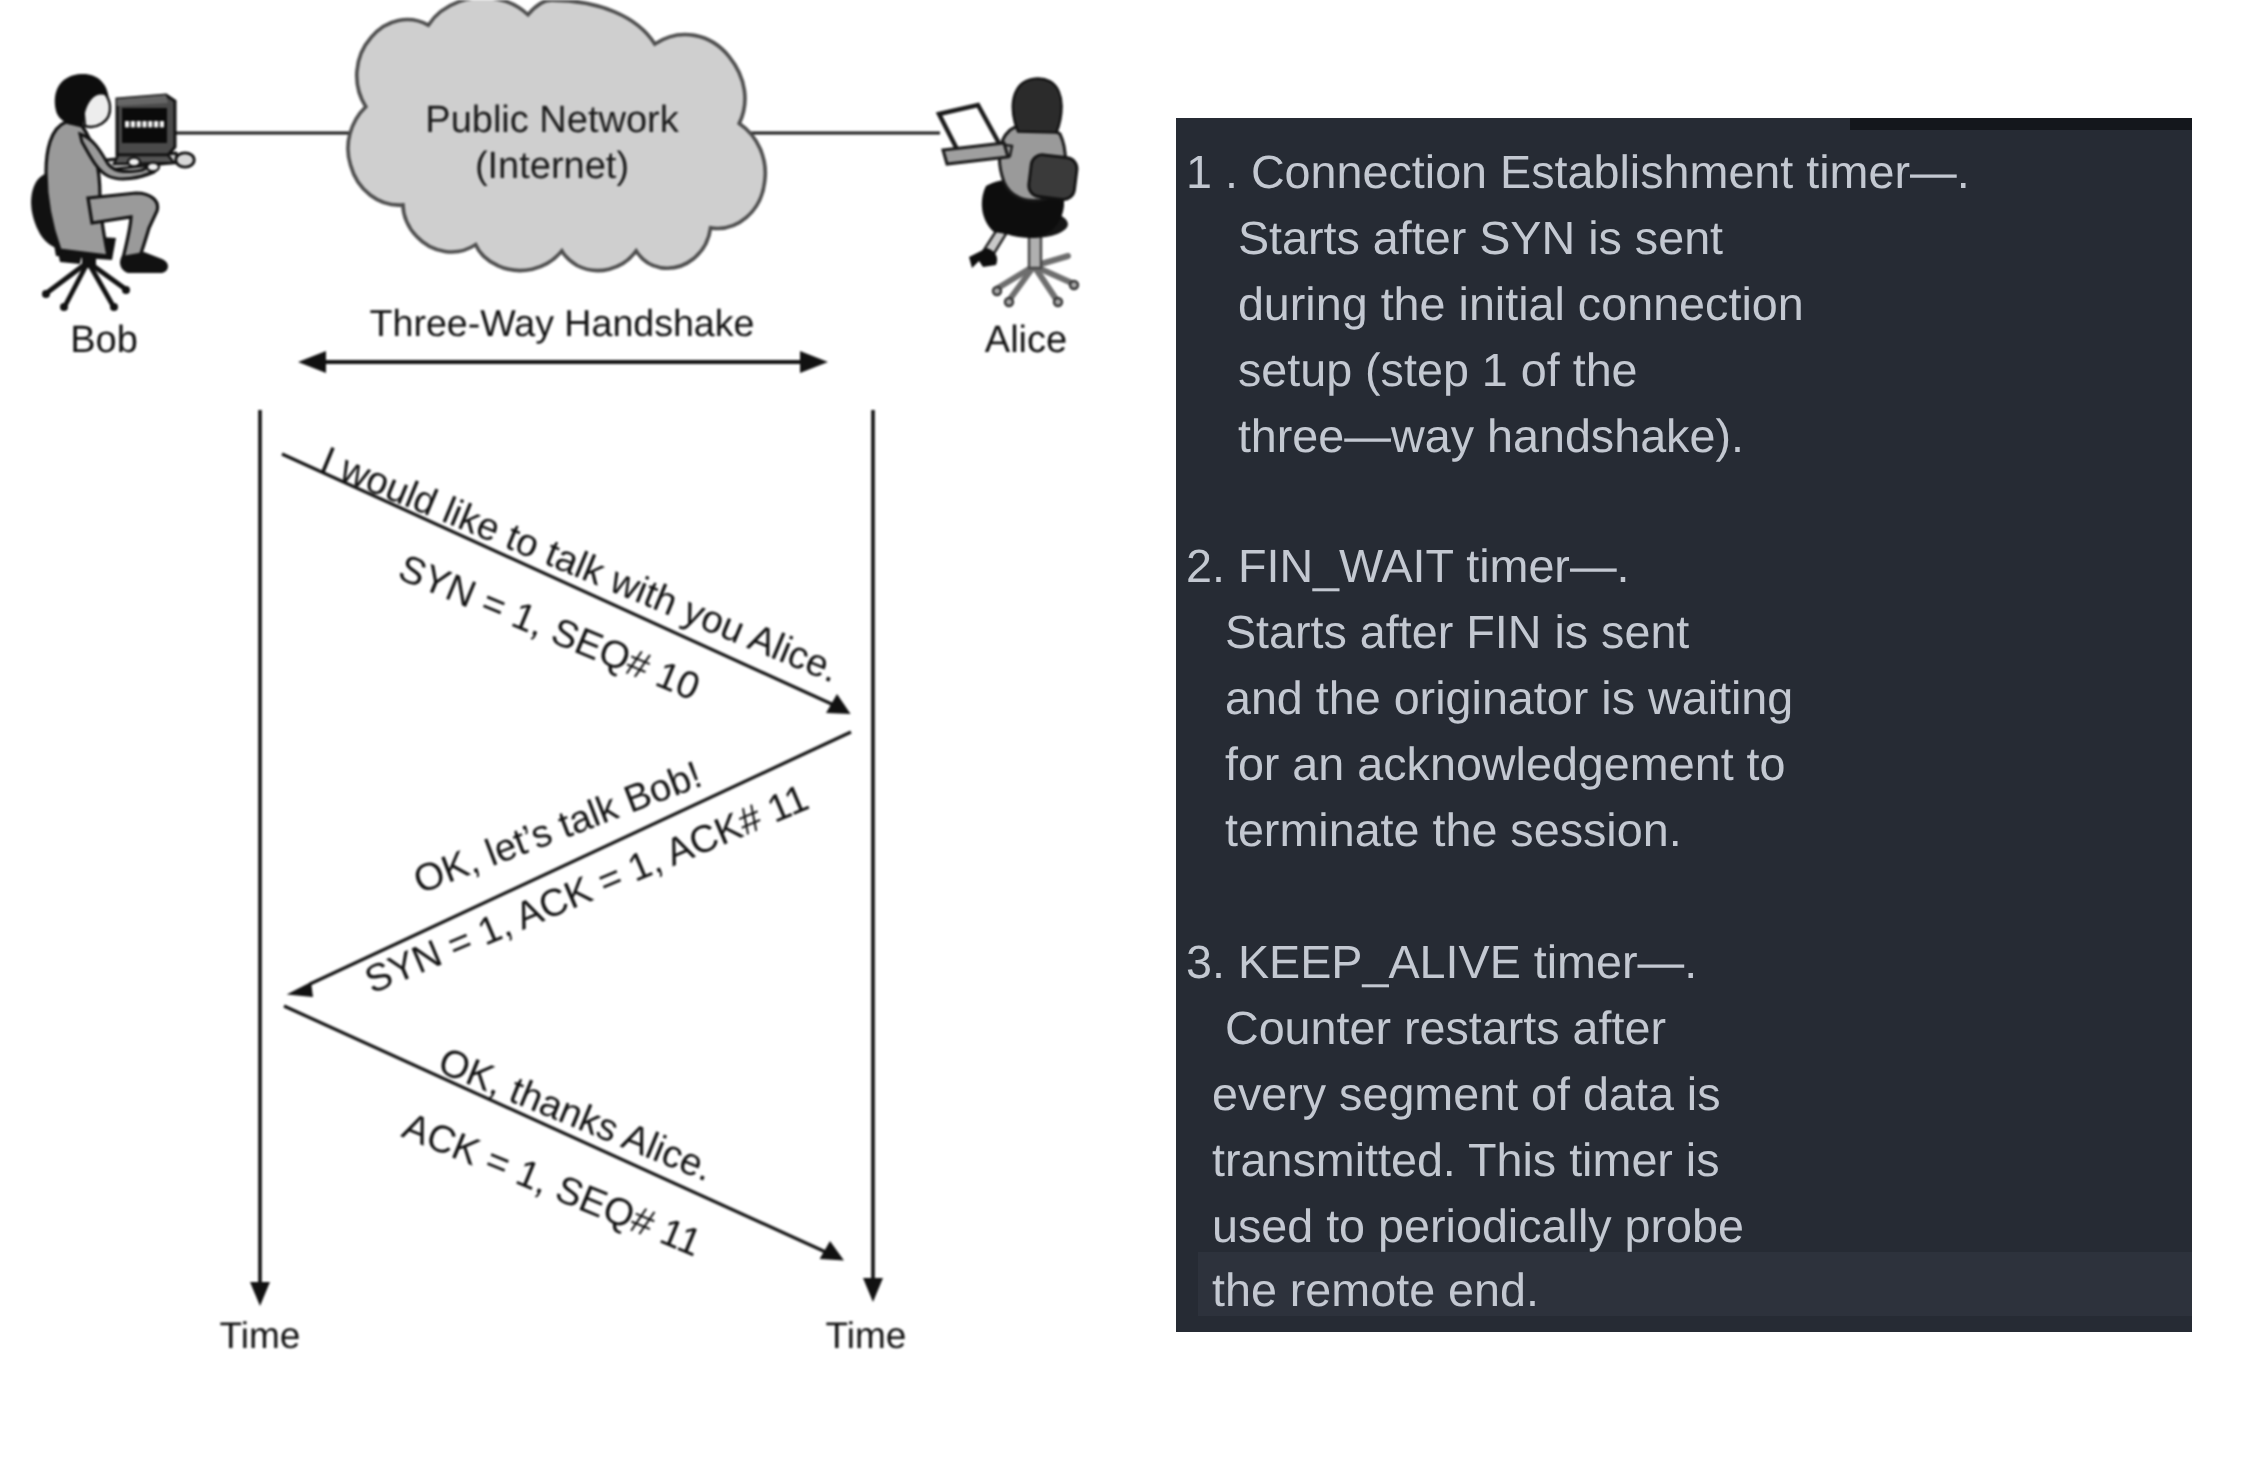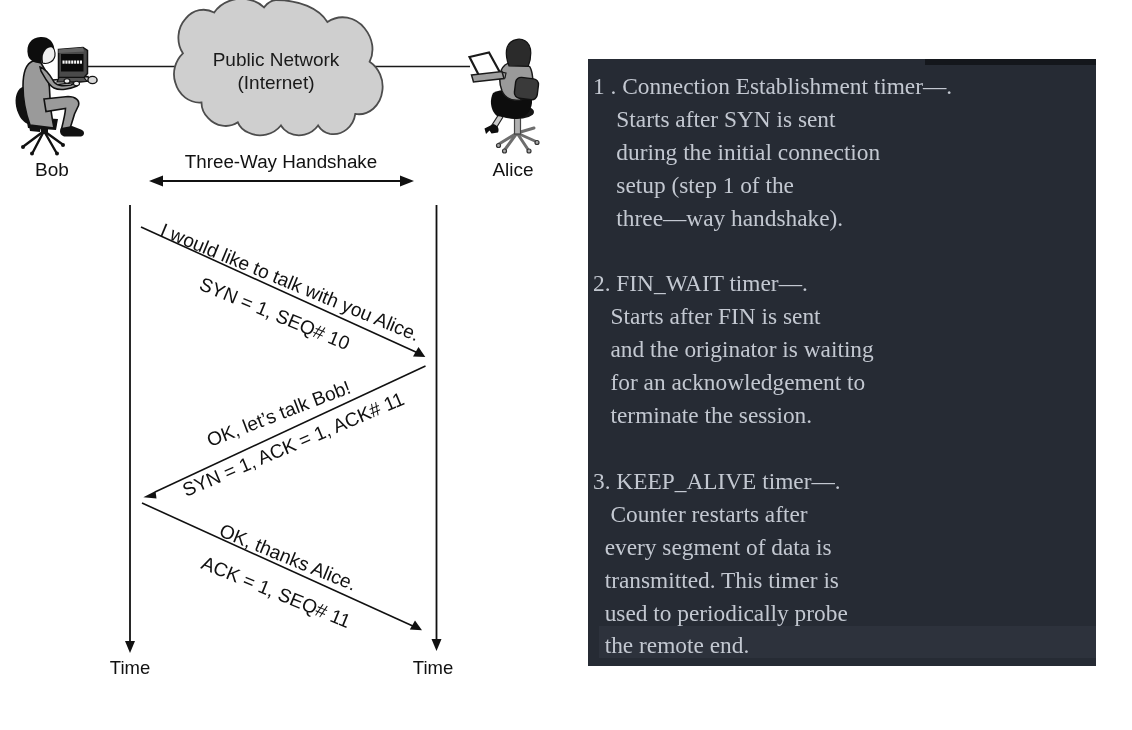--- a/index.html
+++ b/index.html
@@ -2,21 +2,21 @@
 <html><head>
 <meta charset="utf-8">
 <style>
   html,body{margin:0;padding:0;background:#ffffff;}
   #stage{position:relative;width:1132px;height:730px;background:#ffffff;overflow:hidden;
          font-family:"Liberation Sans", sans-serif;}
   #panel{position:absolute;left:588px;top:59px;width:508px;height:607px;background:#262b34;}
   #panel .bar{position:absolute;left:337px;top:0;width:171px;height:6px;background:#14171c;}
   #panel .hl{position:absolute;left:11px;top:567px;width:497px;height:32px;background:#2d323c;}
   #panel pre{position:absolute;left:5px;top:11px;margin:0;will-change:transform;
-     font-family:Liberation Serif, serif;font-size:23.35px;line-height:32.9px;
+     font-family:Liberation Sans, sans-serif;font-size:23.35px;line-height:32.9px;
      color:#c3c8d1;white-space:pre;}
 </style>
 </head>
 <body>
 <div id="stage">
   <svg id="diag" width="566" height="730" viewBox="0 0 566 730" style="position:absolute;left:0;top:0;will-change:transform;filter:blur(0.4px);" fill="none" stroke="none">
 
     <line x1="88" y1="66.5" x2="470" y2="66.5" stroke="#1a1a1a" stroke-width="1.6"></line>
 
     <g transform="translate(275,-1) scale(0.845,1.045) translate(-275,0)">

